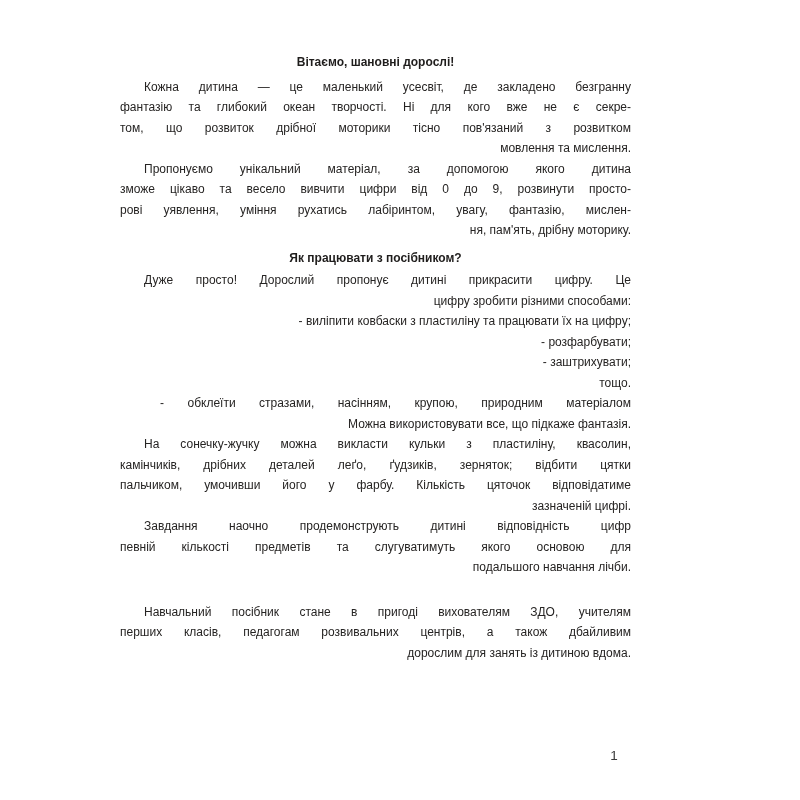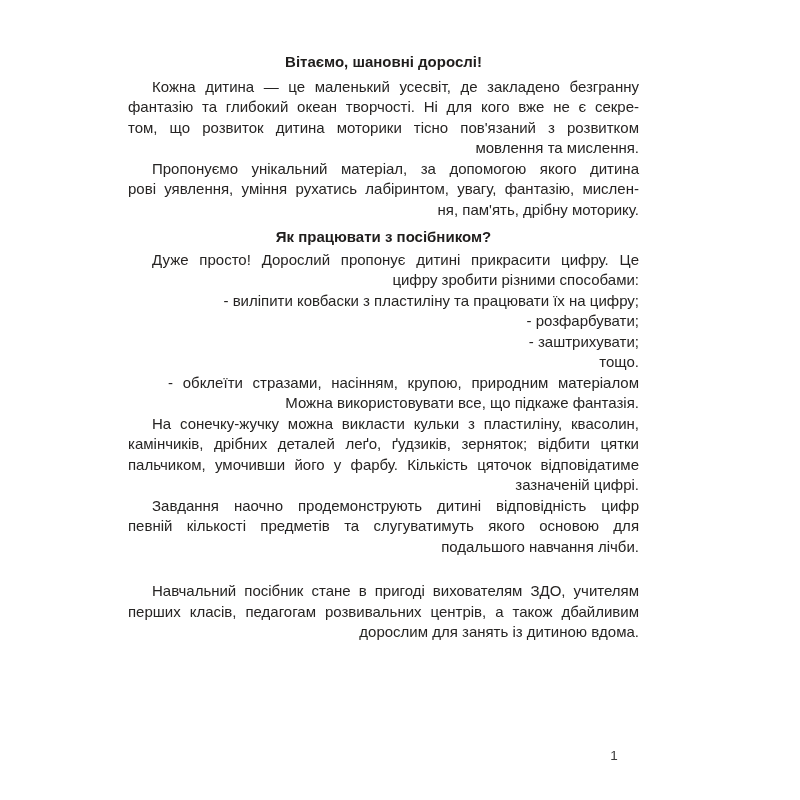--- a/index.html
+++ b/index.html
@@ -11,24 +11,24 @@
     position: relative;
     width: 800px;
     height: 800px;
     background: #ffffff;
     font-family: "Liberation Sans", sans-serif;
     color: #262423;
     overflow: hidden;
   }
   .text-column {
     position: absolute;
-    left: 128px;
+    left: 120px;
     top: 52px;
     width: 511px;
-    font-size: 15px;
+    font-size: 12px;
     line-height: 20.5px;
   }
   .h {
     font-weight: bold;
     text-align: center;
     color: #1f1d1c;
   }
   .h1 { margin: 0 0 4px 0; }
   .h2 { margin: 7px 0 2px 0; }
   .ln {
@@ -55,23 +55,24 @@
   }
 </style>
 </head>
 <body>
 
 <div class="sheet">
   <div class="text-column">
       <div class="h h1">Вітаємо, шановні дорослі!</div>
       <div class="ln jst ind">Кожна дитина — це маленький усесвіт, де закладено безгранну</div>
       <div class="ln jst">фантазію та глибокий океан творчості. Ні для кого вже не є секре-</div>
-      <div class="ln jst">том, що розвиток дитина моторики тісно пов'язаний з розвитком</div>
+      <div class="ln jst">том, що розвиток дрібної моторики тісно пов'язаний з розвитком</div>
       <div class="ln">мовлення та мислення.</div>
       <div class="ln jst ind">Пропонуємо унікальний матеріал, за допомогою якого дитина</div>
+      <div class="ln jst">зможе цікаво та весело вивчити цифри від 0 до 9, розвинути просто-</div>
       <div class="ln jst">рові уявлення, уміння рухатись лабіринтом, увагу, фантазію, мислен-</div>
       <div class="ln">ня, пам'ять, дрібну моторику.</div>
       <div class="h h2">Як працювати з посібником?</div>
       <div class="ln jst ind">Дуже просто! Дорослий пропонує дитині прикрасити цифру. Це</div>
       <div class="ln">цифру зробити різними способами:</div>
       <div class="ln li">- виліпити ковбаски з пластиліну та працювати їх на цифру;</div>
       <div class="ln li">- розфарбувати;</div>
       <div class="ln li">- заштрихувати;</div>
       <div class="ln liw">тощо.</div>
       <div class="ln jst li">- обклеїти стразами, насінням, крупою, природним матеріалом</div>

